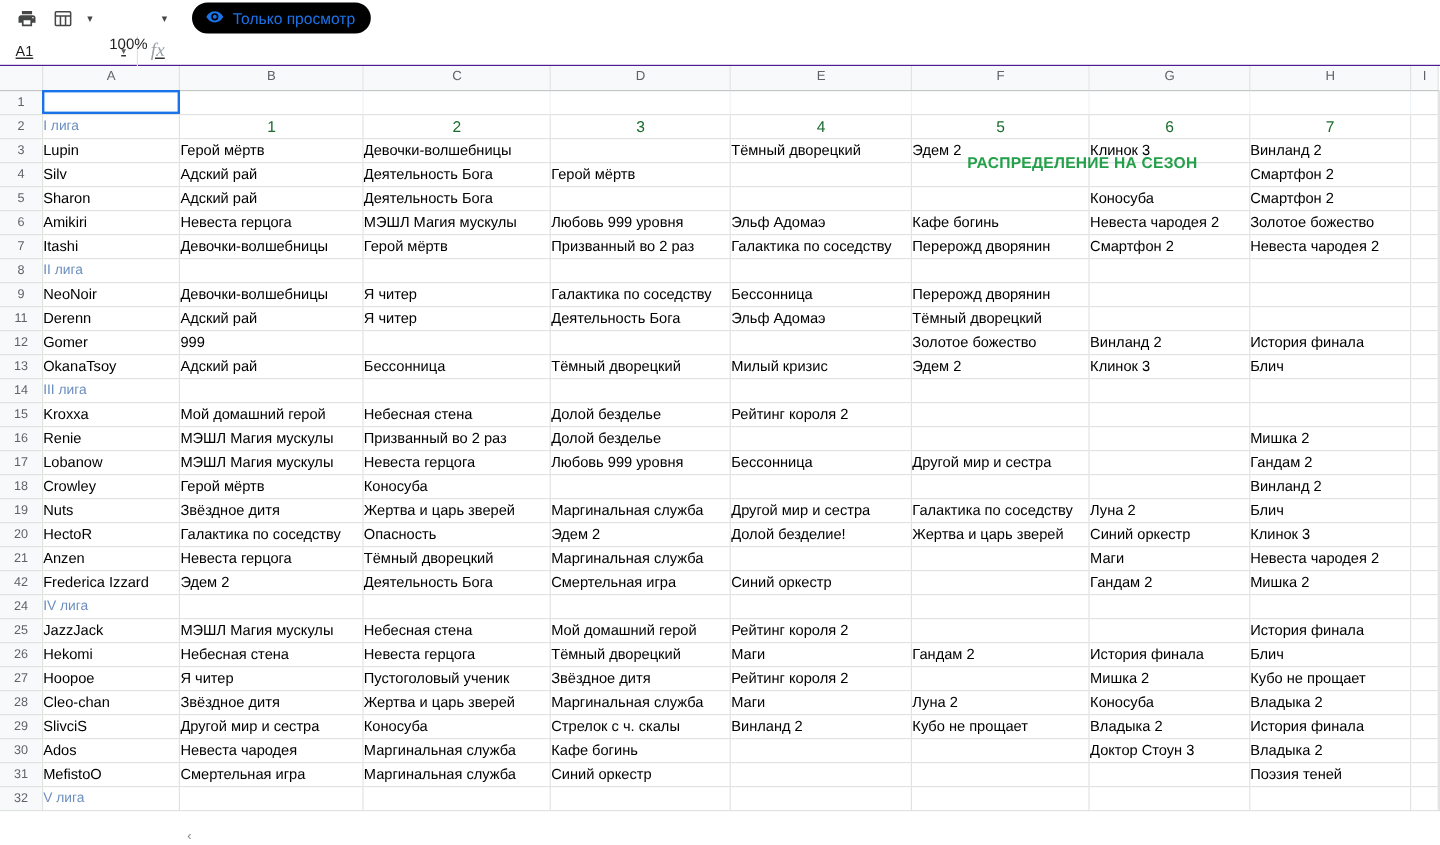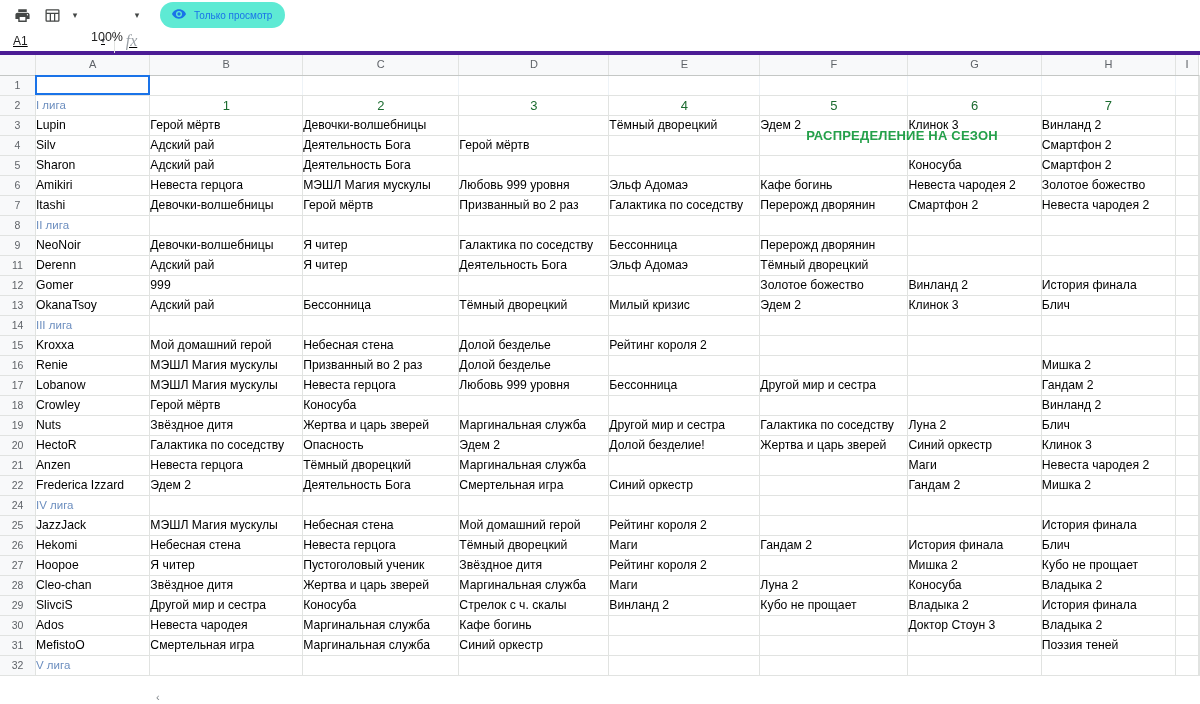--- a/index.html
+++ b/index.html
@@ -36,38 +36,37 @@
     color: #444746; font-size: 9px; cursor: pointer;
   }
   .tb-zoom {
     font-size: 12.5px; color: #1f1f1f;
     padding: 0 5px 0 7px; height: 26px;
     display: flex; align-items: center;
     border-radius: 4px; cursor: pointer; margin-top: 44px;
   }
   #view-only-chip {
     display: flex; align-items: center; gap: 7px;
-    background: #5eead4;
+    background: #000000;
     color: #1a73e8;
     border-radius: 14px;
     height: 26px;
     padding: 0 13px 0 11px;
-    font-size: 10px;
+    font-size: 13px;
     margin-left: 14px;
     cursor: pointer;
     white-space: nowrap;
   }
 
   
   #formula-bar {
     height: 25px;
     background: #ffffff;
     display: flex;
-    align-items: center;
-    border-bottom: 4px solid #4c1d95;
+    border-bottom: 1px solid #4c1d95;
     text-decoration: underline;
   }
   #namebox {
     width: 92px; height: 25px;
     display: flex; align-items: center;
     padding-left: 13px;
     font-size: 12px; color: #1f1f1f;
     cursor: text;
   }
   #namebox-caret {
@@ -507,21 +506,21 @@
           <td class="cell f-purple">Тёмный дворецкий</td>
           <td class="cell f-white">Маргинальная служба</td>
           <td class="cell f-dark"></td>
           <td class="cell f-dark"></td>
           <td class="cell f-purple">Маги</td>
           <td class="cell f-green">Невеста чародея 2</td>
           <td class="cell f-white"></td>
           <td class="cell f-white"></td>
         </tr>
         <tr>
-          <td class="rowhead">22</td>
+          <td class="rowhead">42</td>
           <td class="cell f-white t-name colA">Frederica Izzard</td>
           <td class="cell f-white">Эдем 2</td>
           <td class="cell f-white">Деятельность Бога</td>
           <td class="cell f-white">Смертельная игра</td>
           <td class="cell f-white">Синий оркестр</td>
           <td class="cell f-gray"></td>
           <td class="cell f-green">Гандам 2</td>
           <td class="cell f-green">Мишка 2</td>
           <td class="cell f-white"></td>
           <td class="cell f-white"></td>

